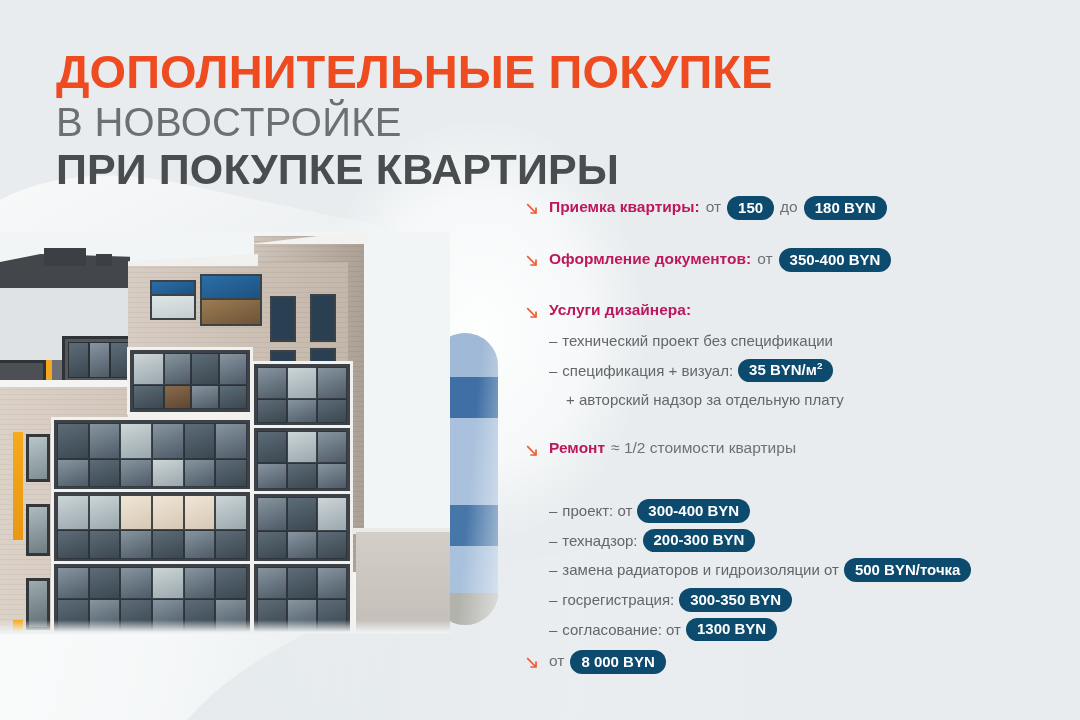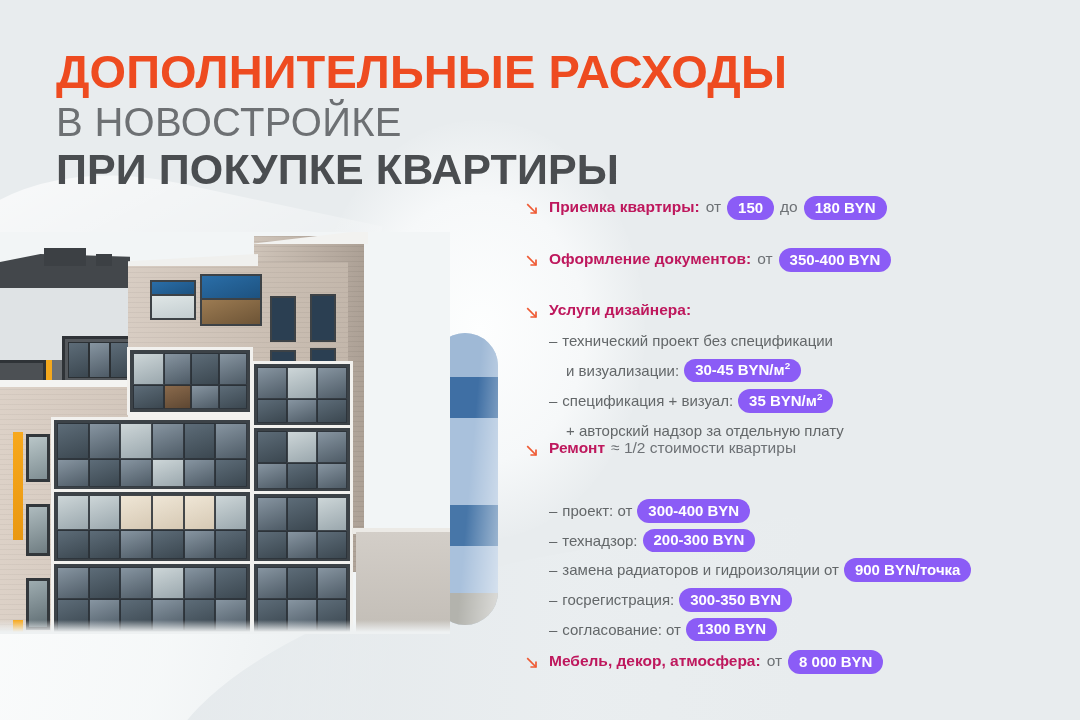--- a/index.html
+++ b/index.html
@@ -288,21 +288,21 @@
     color:#636769;
     line-height:1.45;
     display:flex; align-items:center; flex-wrap:wrap;
     gap:5px;
   }
   .sub.indent { margin-left:42px; }
   .sub-dash { color:#636769; }
 
   .badge {
     display:inline-block;
-    background:#8b5cf6;
+    background:#0c4a6e;
     color:#ffffff;
     font-weight:bold;
     font-size:15px;
     border-radius:999px;
     padding:2.5px 11px 3.5px;
     line-height:1.18;
     white-space:nowrap;
   }
   .badge sup {
     font-size:.66em;
@@ -500,21 +500,21 @@
       </div>
     </div>
 
     <div class="bldg-far-right-roof"></div>
     <div class="bldg-far-right"></div>
 
     <div class="building-fade-bottom"></div>
   </div>
 
   <div class="headline">
-    <div class="hl-line hl-1">ДОПОЛНИТЕЛЬНЫЕ РАСХОДЫ</div>
+    <div class="hl-line hl-1">ДОПОЛНИТЕЛЬНЫЕ ПОКУПКЕ</div>
     <div class="hl-line hl-3">В НОВОСТРОЙКЕ</div>
     <div class="hl-line hl-2">ПРИ ПОКУПКЕ КВАРТИРЫ</div>
   </div>
 
   <div class="list">
 
     <div class="entry e1">
       <div class="entry-head">
         <span class="arrow-icon">
           <svg viewBox="0 0 16 16" fill="none" stroke="currentColor" stroke-width="1.7">
@@ -558,24 +558,20 @@
         </span>
         <span class="head-text">
           <span class="label-bold">Услуги дизайнера:</span>
         </span>
       </div>
       <div class="sub-rows">
         <div class="sub">
           <span class="sub-dash">–</span>
           <span>технический проект без спецификации</span>
         </div>
-        <div class="sub indent">
-          <span>и визуализации:</span>
-          <span class="badge"><span>30-45 BYN/м</span><sup>2</sup></span>
-        </div>
         <div class="sub">
           <span class="sub-dash">–</span>
           <span>спецификация + визуал:</span>
           <span class="badge"><span>35 BYN/м</span><sup>2</sup></span>
         </div>
         <div class="sub indent">
           <span>+ авторский надзор за отдельную плату</span>
         </div>
       </div>
     </div>
@@ -603,21 +599,21 @@
           <span class="badge">300-400 BYN</span>
         </div>
         <div class="sub">
           <span class="sub-dash">–</span>
           <span>технадзор:</span>
           <span class="badge">200-300 BYN</span>
         </div>
         <div class="sub">
           <span class="sub-dash">–</span>
           <span>замена радиаторов и гидроизоляции от</span>
-          <span class="badge">900 BYN/точка</span>
+          <span class="badge">500 BYN/точка</span>
         </div>
         <div class="sub">
           <span class="sub-dash">–</span>
           <span>госрегистрация:</span>
           <span class="badge">300-350 BYN</span>
         </div>
         <div class="sub">
           <span class="sub-dash">–</span>
           <span>согласование: от</span>
           <span class="badge">1300 BYN</span>
@@ -627,21 +623,20 @@
 
     <div class="entry e6">
       <div class="entry-head">
         <span class="arrow-icon">
           <svg viewBox="0 0 16 16" fill="none" stroke="currentColor" stroke-width="1.7">
             <path d="M3.2 3.2 L12 12"></path>
               <path d="M12 6.4 L12 12 L6.4 12"></path>
           </svg>
         </span>
         <span class="head-text">
-          <span class="label-bold">Мебель, декор, атмосфера:</span>
           <span class="plain">от</span>
           <span class="badge">8 000 BYN</span>
         </span>
       </div>
     </div>
 
   </div>
 </div>
 
 </body></html>

